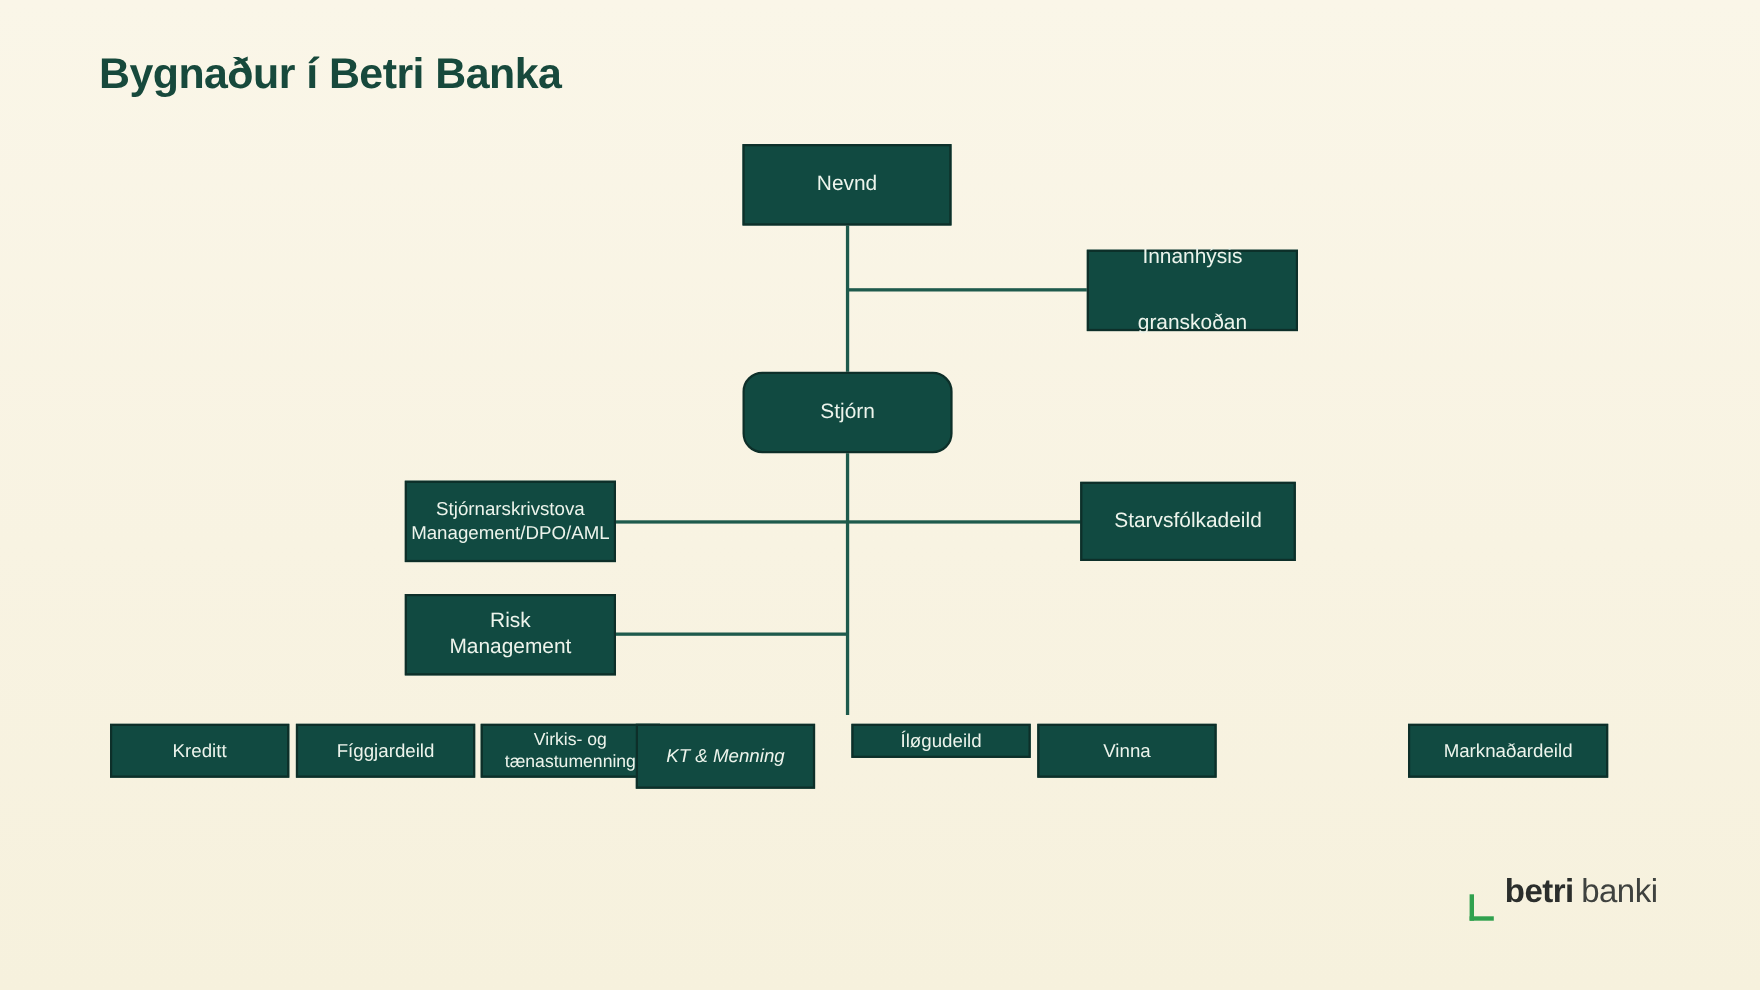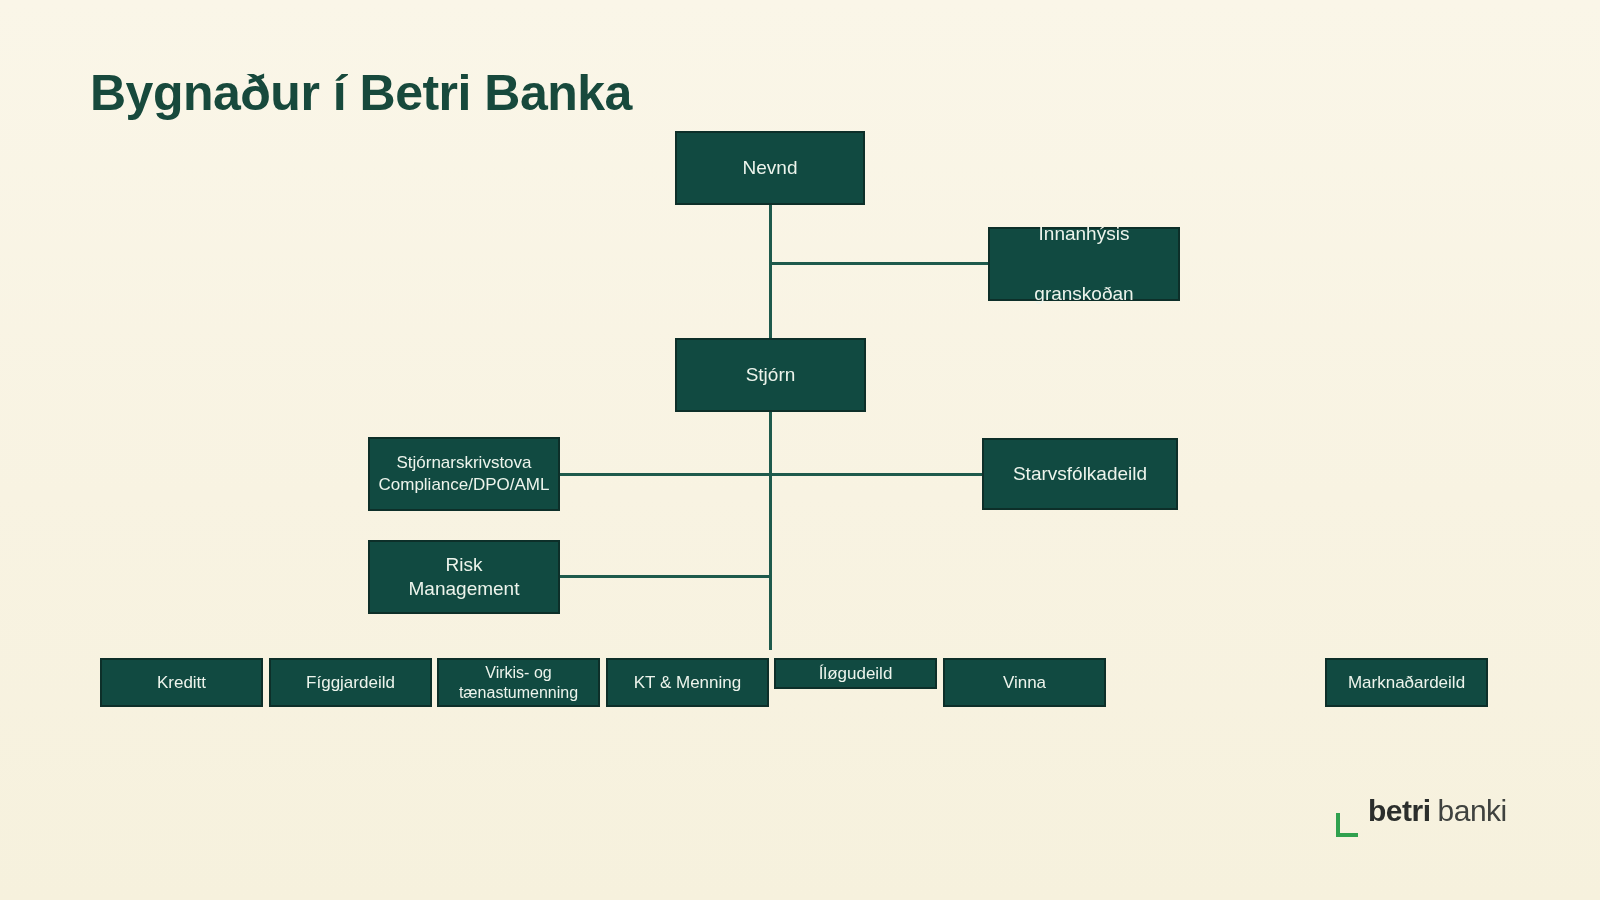--- a/index.html
+++ b/index.html
@@ -10,22 +10,22 @@
   }
   .stage {
     position: relative;
     width: 1600px;
     height: 900px;
     background: linear-gradient(180deg, #faf6e8 0%, #f8f3e2 55%, #f6f1dd 100%);
   }
   .title {
     position: absolute;
     left: 90px;
-    top: 64px;
-    font-size: 50px;
+    top: 46px;
+    font-size: 39px;
     font-weight: 700;
     letter-spacing: -0.5px;
     color: #17493c;
   }
   .node {
     position: absolute;
     background: #114a41;
     border: 2px solid #0d2f29;
     color: #edf4ec;
     display: flex;
@@ -93,27 +93,27 @@
 
   <div class="node" style="left:675px; top:131px; width:190px; height:74px;">
     <span>Nevnd</span>
   </div>
 
   <div class="node" style="left:988px; top:227px; width:192px; height:74px;gap:36px;">
     <span>Innanhýsis</span>
     <span>granskoðan</span>
   </div>
 
-  <div class="node" style="left:675px; top:338px; width:191px; height:74px;">
+  <div class="node" style="left:675px; top:338px; width:191px; height:74px;border-radius:18px;">
     <span>Stjórn</span>
   </div>
 
   <div class="node small" style="left:368px; top:437px; width:192px; height:74px;">
     <span>Stjórnarskrivstova</span>
-    <span>Compliance/DPO/AML</span>
+    <span>Management/DPO/AML</span>
   </div>
 
   <div class="node" style="left:982px; top:438px; width:196px; height:72px;">
     <span>Starvsfólkadeild</span>
   </div>
 
   <div class="node" style="left:368px; top:540px; width:192px; height:74px;">
     <span>Risk</span>
     <span>Management</span>
   </div>
@@ -121,30 +121,30 @@
   <div class="node row" style="left:100px; top:658px; width:163px; height:49px;">
     <span>Kreditt</span>
   </div>
   <div class="node row" style="left:269px; top:658px; width:163px; height:49px;">
     <span>Fíggjardeild</span>
   </div>
   <div class="node row twoline" style="left:437px; top:658px; width:163px; height:49px;">
     <span>Virkis- og</span>
     <span>tænastumenning</span>
   </div>
-  <div class="node row" style="left:606px; top:658px; width:163px; height:49px;">
+  <div class="node row" style="left:578px; top:658px; width:163px; height:59px;font-style:italic;">
     <span>KT &amp; Menning</span>
   </div>
   <div class="node row" style="left:774px; top:658px; width:163px; height:31px;">
     <span>Íløgudeild</span>
   </div>
   <div class="node row" style="left:943px; top:658px; width:163px; height:49px;">
     <span>Vinna</span>
   </div>
-  <div class="node row" style="left:1325px; top:658px; width:163px; height:49px;">
+  <div class="node row" style="left:1280px; top:658px; width:182px; height:49px;">
     <span>Marknaðardeild</span>
   </div>
 
   <div class="logo">
     <span class="logo-bracket"></span>
     <span class="logo-bold">betri</span>
     <span class="logo-light">banki</span>
   </div>
 
 </div>

